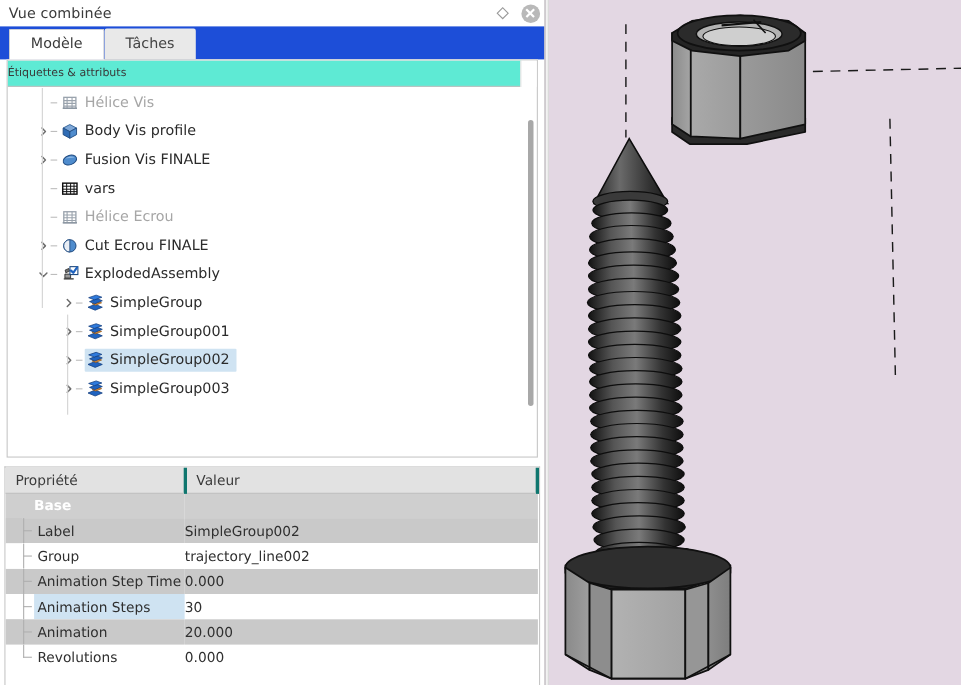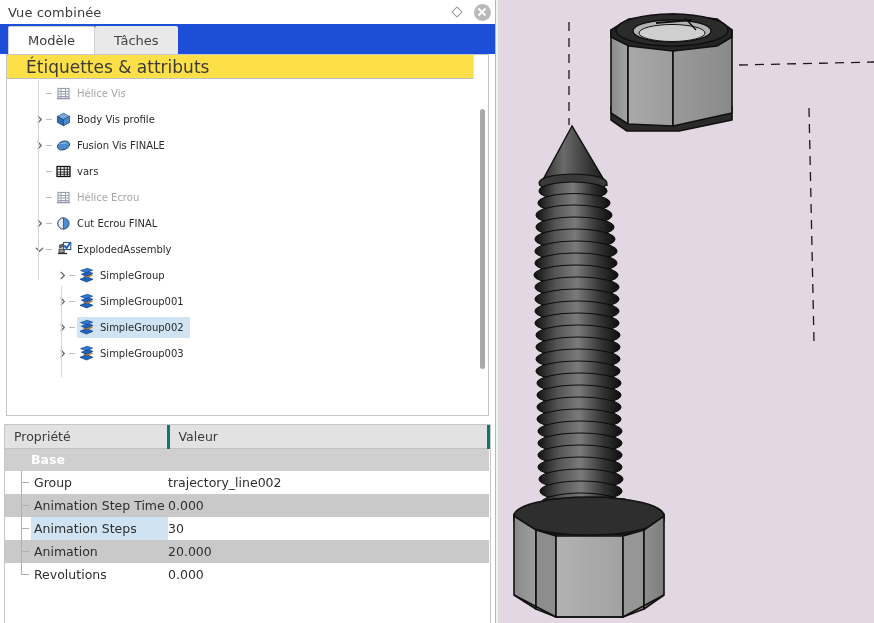--- a/index.html
+++ b/index.html
@@ -71,38 +71,38 @@
     margin: 0 6px 0 6px;
     flex: 0 0 auto;
     height: 362px;
     border: 1px solid #c6c6c6;
     background: #ffffff;
     position: relative;
     overflow: hidden;
   }
   #tree-header {
     height: 24px;
-    background: #fde047;
+    background: #5eead4;
     border-bottom: 1px solid #c0c0c0;
     display: flex; align-items: center;
-    padding-left: 19px;
-    font-size: 17px; color: #3a3a3a;
+    padding-left: 0;
+    font-size: 10px; color: #3a3a3a;
     width: 467px;
   }
   #tree-header-gap {
     position: absolute; right: 0; top: 0; width: 15px; height: 24px; background: #ffffff;
     border-left: 1px solid #e2e2e2;
   }
   #tree-body { position: absolute; top: 25px; left: 0; right: 0; bottom: 0; overflow: hidden; }
 
   .trow {
     height: 26px; display: flex; align-items: center;
     padding-left: 0; white-space: nowrap; cursor: default;
   }
-  .trow .label { font-size: 10px; color: #2b2b2b; padding-left: 5px; }
+  .trow .label { font-size: 13px; color: #2b2b2b; padding-left: 5px; }
   .trow.dim .label { color: #a6a6a6; }
   .trow.sel .selbox {
     background: #cfe3f2; border-radius: 1px;
   }
   .selbox { display: inline-flex; align-items: center; padding: 2px 6px 2px 1px; }
 
   .indent { display: inline-block; }
   .arrow {
     width: 14px; height: 26px; display: inline-flex;
     align-items: center; justify-content: center;
@@ -281,21 +281,21 @@
               <svg viewBox="0 0 10 10" width="9" height="9">
                 <path fill="none" stroke="#6d6d6d" stroke-width="1.5" stroke-linecap="round" stroke-linejoin="round" d="M3.5 1.5 7 5 3.5 8.5"></path>
               </svg>
             </span>
             <span class="dash"></span>
             <span class="selbox">
               <svg viewBox="0 0 17 17" class="tico">
                 <circle cx="8.5" cy="8.5" r="5.6" fill="#4f8ccd" stroke="#1f4a80" stroke-width=".9"></circle>
                 <path d="M8.5 2.9a5.6 5.6 0 0 0 0 11.2Z" fill="#e9eef5" stroke="#1f4a80" stroke-width=".8"></path>
               </svg>
-              <span class="label">Cut Ecrou FINAL</span>
+              <span class="label">Cut Ecrou FINALE</span>
             </span>
           </div>
           <div class="trow" style="position: relative;">
             <span class="indent" style="width: 25px;"></span>
             <span class="arrow">
               <svg viewBox="0 0 10 10" width="9" height="9">
                 <path fill="none" stroke="#6d6d6d" stroke-width="1.5" stroke-linecap="round" stroke-linejoin="round" d="M1.5 3.5 5 7 8.5 3.5"></path>
               </svg>
             </span>
             <span class="dash"></span>
@@ -397,20 +397,33 @@
         <thead>
           <tr>
             <th>Propriété</th>
             <th>Valeur</th>
           </tr>
         </thead>
         <tbody id="prop-body">
             <tr class="group-row">
               <td>Base</td>
               <td></td>
+            </tr>
+            <tr class="odd">
+              <td class="pname">
+                <div class="nmwrap">
+                  <div class="gutter"></div>
+                  <div class="tbranch">
+                    <div class="h"></div>
+                    <div class="v"></div>
+                  </div>
+                  <div class="nmbox">Label</div>
+                </div>
+              </td>
+              <td class="pval">SimpleGroup002</td>
             </tr>
             <tr class="even">
               <td class="pname">
                 <div class="nmwrap">
                   <div class="gutter light"></div>
                   <div class="tbranch">
                     <div class="h"></div>
                     <div class="v"></div>
                   </div>
                   <div class="nmbox">Group</div>

